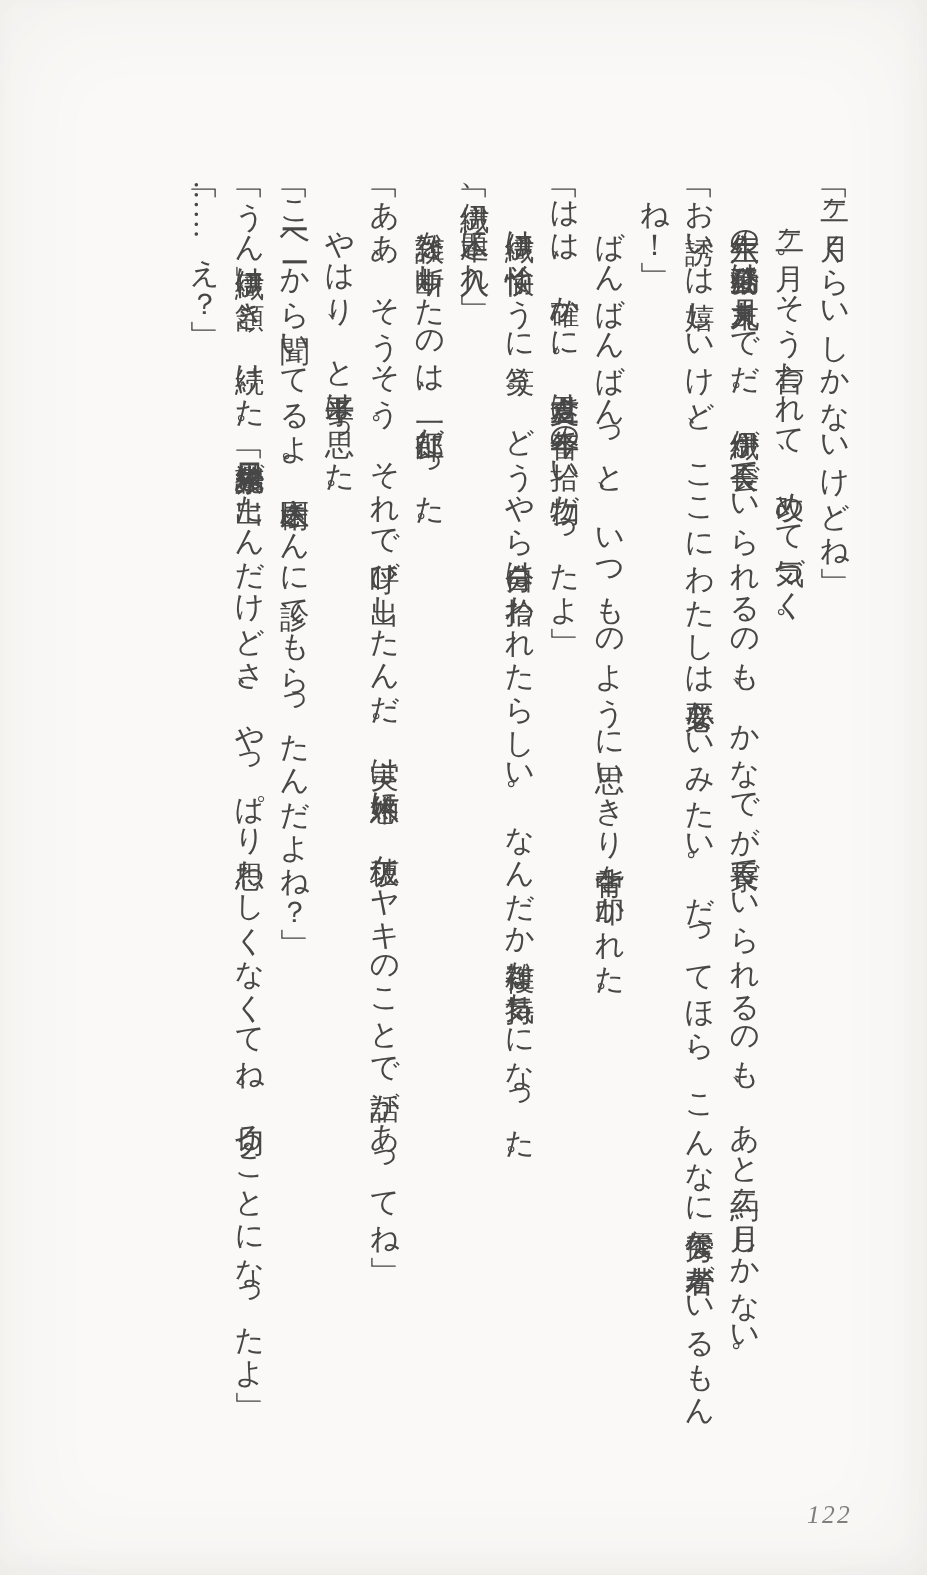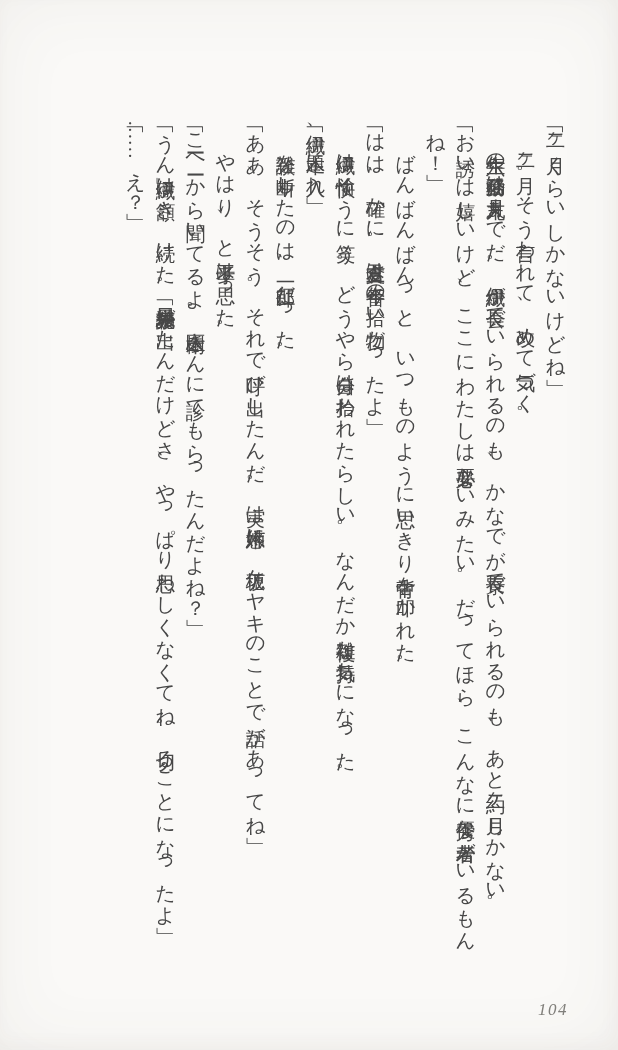--- a/index.html
+++ b/index.html
@@ -70,14 +70,14 @@
       <p class="para">「はは、確かに。支倉君は今年一番の拾い物だったよ」</p>
       <p class="para indent">伊織は愉快そうに笑う。どうやら自分は拾われたらしい。なんだか複雑な気持ちになった。</p>
       <p class="para">「伊織、本題に入れ」</p>
       <p class="para indent">雑談を中断したのは、征一郎だった。</p>
       <p class="para">「ああ、そうそう。それで呼び出したんだ。実は悠木姉に、穂坂ケヤキのことで話があってね」</p>
       <p class="para indent">やはり、と孝平は思った。</p>
       <p class="para">「こーへーから聞いてるよ。樹木医さんに診てもらったんだよね？」</p>
       <p class="para">「うん」伊織は頷き、続けた。「先日診察結果が出たんだけどさ、やっぱり思わしくなくてね。切ることになったよ」</p>
       <p class="para">「……え？」</p>
     </div>
-  <div class="page-number">104</div>
+  <div class="page-number">122</div>
 </div>
 
 </body></html>

